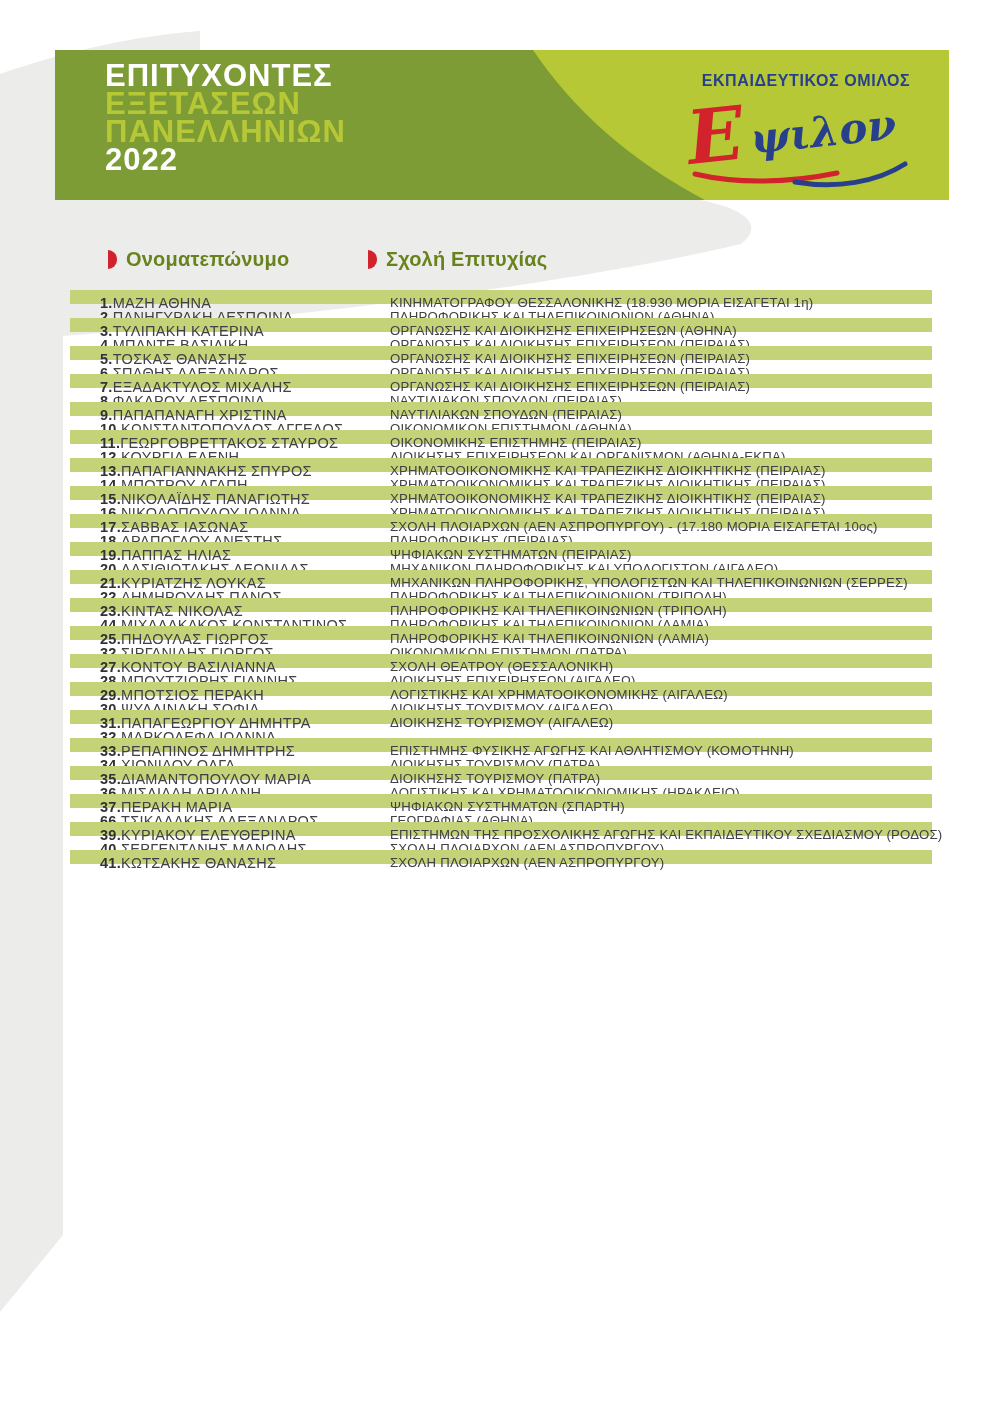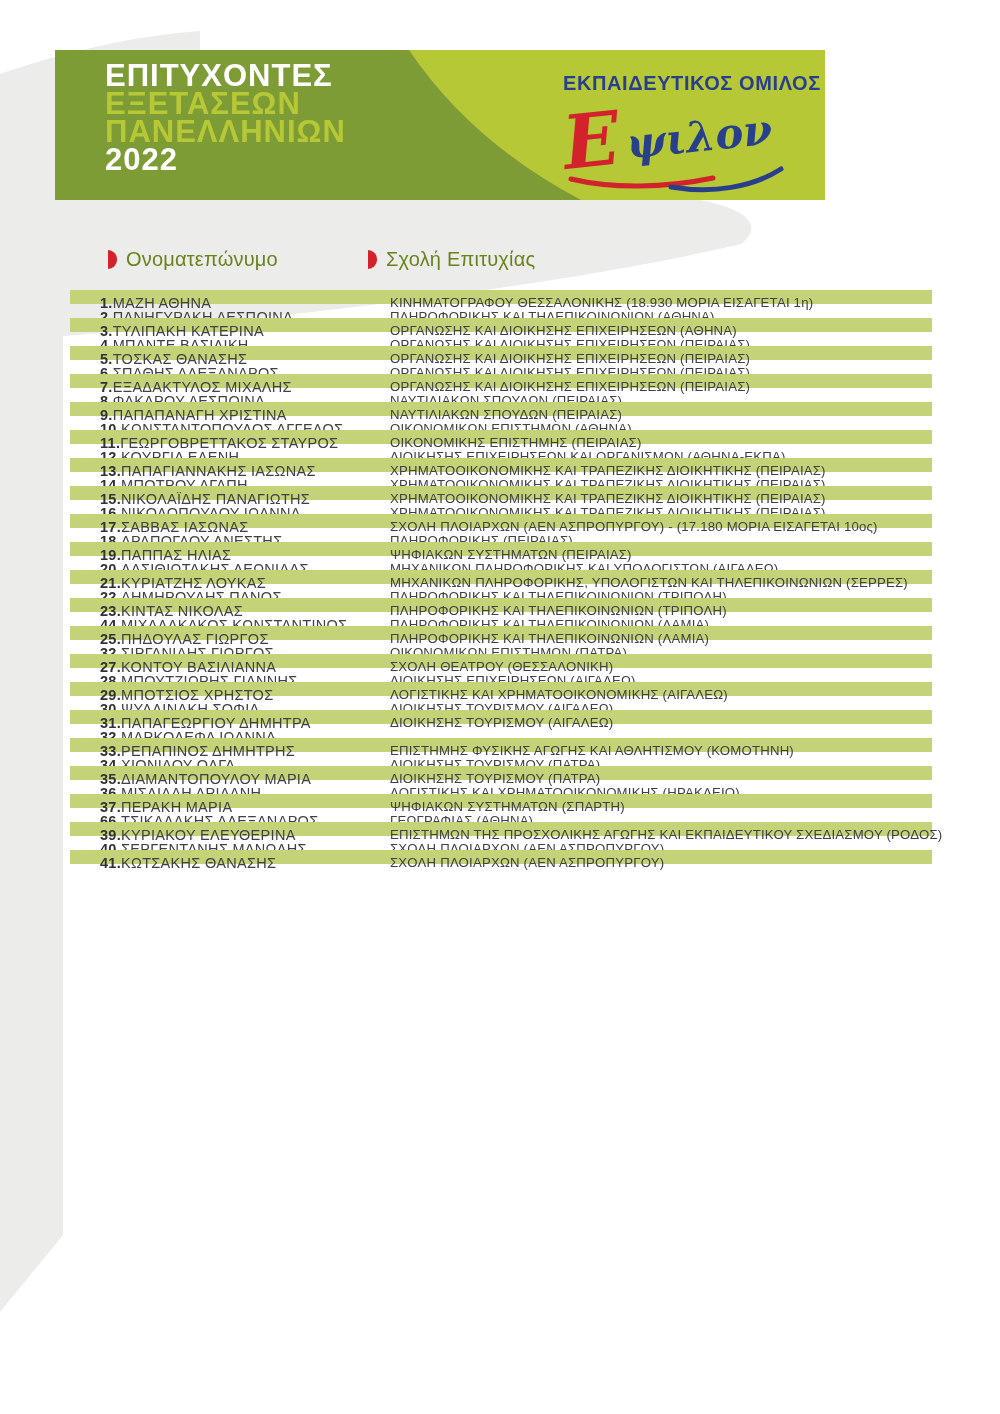--- a/index.html
+++ b/index.html
@@ -5,43 +5,43 @@
   html,body{margin:0;padding:0;}
   body{
     width:1000px;height:1414px;position:relative;background:#ffffff;
     font-family:"Liberation Sans","DejaVu Sans",sans-serif;overflow:hidden;
   }
   
   .decor{position:absolute;left:0;top:0;width:1000px;height:1414px;z-index:0;}
 
   
   .header-band{
-    position:absolute;left:55px;top:50px;width:770px;height:150px;
+    position:absolute;left:55px;top:50px;width:894px;height:150px;
     background:#7E9C35;z-index:1;
   }
   .header-corner{position:absolute;right:0;top:0;width:894px;height:150px;}
   .title-block{
     position:absolute;left:50px;top:12px;z-index:2;
     font-weight:bold;font-size:31px;line-height:28px;letter-spacing:1px;
   }
   .title-line{white-space:nowrap;}
   .t-white{color:#ffffff;}
   .t-green{color:#B7C837;}
 
   
   .logo{position:absolute;right:24px;top:22px;width:238px;text-align:center;z-index:3;}
   .logo-tagline{
-    color:#28408C;font-weight:bold;font-size:20px;letter-spacing:.6px;white-space:nowrap;
+    color:#28408C;font-weight:bold;font-size:16px;letter-spacing:.6px;white-space:nowrap;
   }
   .logo-script{display:block;margin-top:2px;}
 
   
   .colhead{
     position:absolute;top:248px;display:flex;align-items:center;gap:9px;z-index:2;
-    color:#68831D;font-weight:normal;font-size:20px;letter-spacing:.2px;justify-content:space-between;
+    color:#68831D;font-weight:bold;font-size:20px;letter-spacing:.2px;justify-content:space-between;
   }
   .colhead.name-col{left:108px;}
   .colhead.school-col{left:368px;}
   .bullet{
     width:9px;height:19px;background:#D2232C;border-radius:0 10px 10px 0;
     display:inline-block;flex:0 0 auto;
   }
 
   
   .table{position:absolute;left:70px;top:290px;width:862px;z-index:2;}
@@ -152,21 +152,21 @@
     <span class="row-name"><b class="row-num">11.</b><span class="row-name-text">ΓΕΩΡΓΟΒΡΕΤΤΑΚΟΣ ΣΤΑΥΡΟΣ</span></span>
     <span class="row-school">ΟΙΚΟΝΟΜΙΚΗΣ ΕΠΙΣΤΗΜΗΣ (ΠΕΙΡΑΙΑΣ)</span>
   </div>
 
   <div class="row">
     <span class="row-name"><b class="row-num">12.</b><span class="row-name-text">ΚΟΥΡΓΙΑ ΕΛΕΝΗ</span></span>
     <span class="row-school">ΔΙΟΙΚΗΣΗΣ ΕΠΙΧΕΙΡΗΣΕΩΝ ΚΑΙ ΟΡΓΑΝΙΣΜΩΝ (ΑΘΗΝΑ-ΕΚΠΑ)</span>
   </div>
 
   <div class="row green">
-    <span class="row-name"><b class="row-num">13.</b><span class="row-name-text">ΠΑΠΑΓΙΑΝΝΑΚΗΣ ΙΑΣΩΝΑΣ</span></span>
+    <span class="row-name"><b class="row-num">13.</b><span class="row-name-text">ΠΑΠΑΓΙΑΝΝΑΚΗΣ ΣΠΥΡΟΣ</span></span>
     <span class="row-school">ΧΡΗΜΑΤΟΟΙΚΟΝΟΜΙΚΗΣ ΚΑΙ ΤΡΑΠΕΖΙΚΗΣ ΔΙΟΙΚΗΤΙΚΗΣ (ΠΕΙΡΑΙΑΣ)</span>
   </div>
 
   <div class="row">
     <span class="row-name"><b class="row-num">14.</b><span class="row-name-text">ΜΠΟΤΡΟΥ ΑΓΑΠΗ</span></span>
     <span class="row-school">ΧΡΗΜΑΤΟΟΙΚΟΝΟΜΙΚΗΣ ΚΑΙ ΤΡΑΠΕΖΙΚΗΣ ΔΙΟΙΚΗΤΙΚΗΣ (ΠΕΙΡΑΙΑΣ)</span>
   </div>
 
   <div class="row green">
     <span class="row-name"><b class="row-num">15.</b><span class="row-name-text">ΝΙΚΟΛΑΪΔΗΣ ΠΑΝΑΓΙΩΤΗΣ</span></span>
@@ -232,21 +232,21 @@
     <span class="row-name"><b class="row-num">27.</b><span class="row-name-text">ΚΟΝΤΟΥ ΒΑΣΙΛΙΑΝΝΑ</span></span>
     <span class="row-school">ΣΧΟΛΗ ΘΕΑΤΡΟΥ (ΘΕΣΣΑΛΟΝΙΚΗ)</span>
   </div>
 
   <div class="row">
     <span class="row-name"><b class="row-num">28.</b><span class="row-name-text">ΜΠΟΥΤΖΙΩΡΗΣ ΓΙΑΝΝΗΣ</span></span>
     <span class="row-school">ΔΙΟΙΚΗΣΗΣ ΕΠΙΧΕΙΡΗΣΕΩΝ (ΑΙΓΑΛΕΩ)</span>
   </div>
 
   <div class="row green">
-    <span class="row-name"><b class="row-num">29.</b><span class="row-name-text">ΜΠΟΤΣΙΟΣ ΧΡΗΣΤΟΣ</span></span>
+    <span class="row-name"><b class="row-num">29.</b><span class="row-name-text">ΜΠΟΤΣΙΟΣ ΠΕΡΑΚΗ</span></span>
     <span class="row-school">ΛΟΓΙΣΤΙΚΗΣ ΚΑΙ ΧΡΗΜΑΤΟΟΙΚΟΝΟΜΙΚΗΣ (ΑΙΓΑΛΕΩ)</span>
   </div>
 
   <div class="row">
     <span class="row-name"><b class="row-num">30.</b><span class="row-name-text">ΨΥΛΛΙΝΑΚΗ ΣΟΦΙΑ</span></span>
     <span class="row-school">ΔΙΟΙΚΗΣΗΣ ΤΟΥΡΙΣΜΟΥ (ΑΙΓΑΛΕΩ)</span>
   </div>
 
   <div class="row green">
     <span class="row-name"><b class="row-num">31.</b><span class="row-name-text">ΠΑΠΑΓΕΩΡΓΙΟΥ ΔΗΜΗΤΡΑ</span></span>

